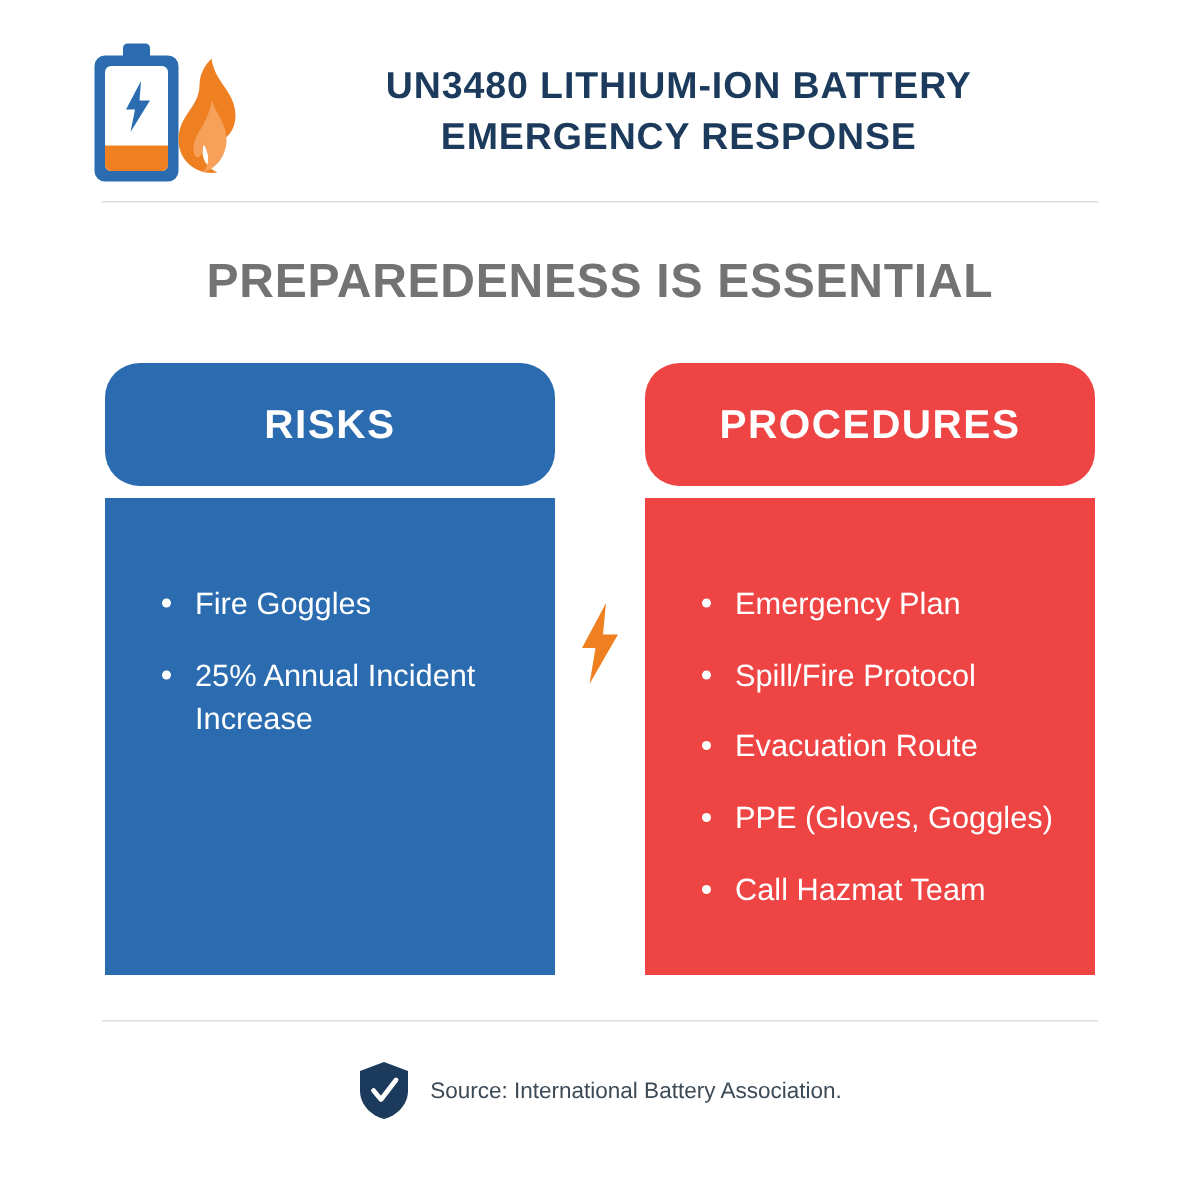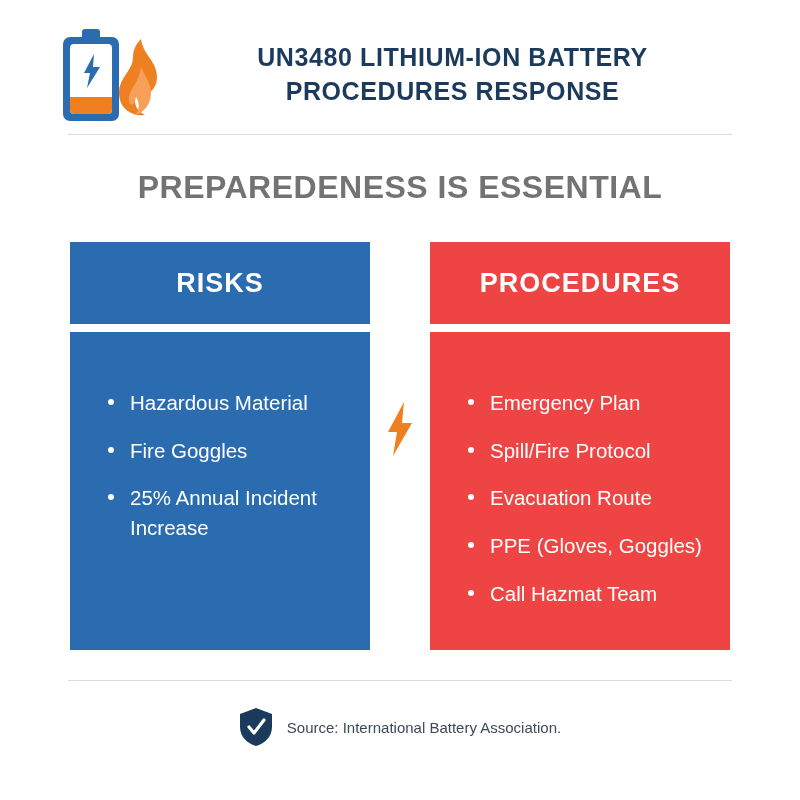--- a/index.html
+++ b/index.html
@@ -133,20 +133,21 @@
   }
   .col-head {
     height: 82px;
     display: flex;
     align-items: center;
     justify-content: center;
     color: #ffffff;
     font-size: 27px;
     font-weight: bold;
     letter-spacing: 1px;
+    border-radius: 23px;
   }
   .col-body {
     margin-top: 8px;
     min-height: 318px;
     padding: 56px 4px 20px 4px;
     box-sizing: border-box;
   }
   .col.risks .col-head,
   .col.risks .col-body { background: #2b6cb0; }
   .col.procedures .col-head,
@@ -224,35 +225,34 @@
           </svg>
         </div>
       </div>
       <svg class="flame" viewBox="0 0 58 86">
         <path d="M30 0 C32 16 46 22 46 38 C46 48 40 54 34 56 C38 48 34 42 30 40 C32 50 24 54 24 62 C24 70 30 74 34 76 C22 78 8 70 8 54 C8 38 22 32 22 18 C22 10 26 4 30 0 Z" fill="#ef8022"></path>
         <path d="M30 28 C34 38 40 44 40 54 C40 66 32 74 24 76 C30 70 28 62 24 56 C26 66 18 70 18 60 C18 50 28 44 30 28 Z" fill="#f7a05a"></path>
       </svg>
     </div>
     <div class="title-block">
       <div class="title-line">UN3480 LITHIUM-ION BATTERY</div>
-      <div class="title-line">PROCEDURES RESPONSE</div>
+      <div class="title-line">EMERGENCY RESPONSE</div>
     </div>
   </div>
 
   <div class="divider"></div>
 
   <div class="subtitle">PREPAREDENESS IS ESSENTIAL</div>
 
   <div class="columns">
 
     <div class="col risks">
       <div class="col-head">RISKS</div>
       <div class="col-body">
         <ul class="items">
-          <li>Hazardous Material</li>
           <li>Fire Goggles</li>
           <li>25% Annual Incident Increase</li>
         </ul>
       </div>
     </div>
 
     <div class="col procedures">
       <div class="col-head">PROCEDURES</div>
       <div class="col-body">
         <ul class="items">

